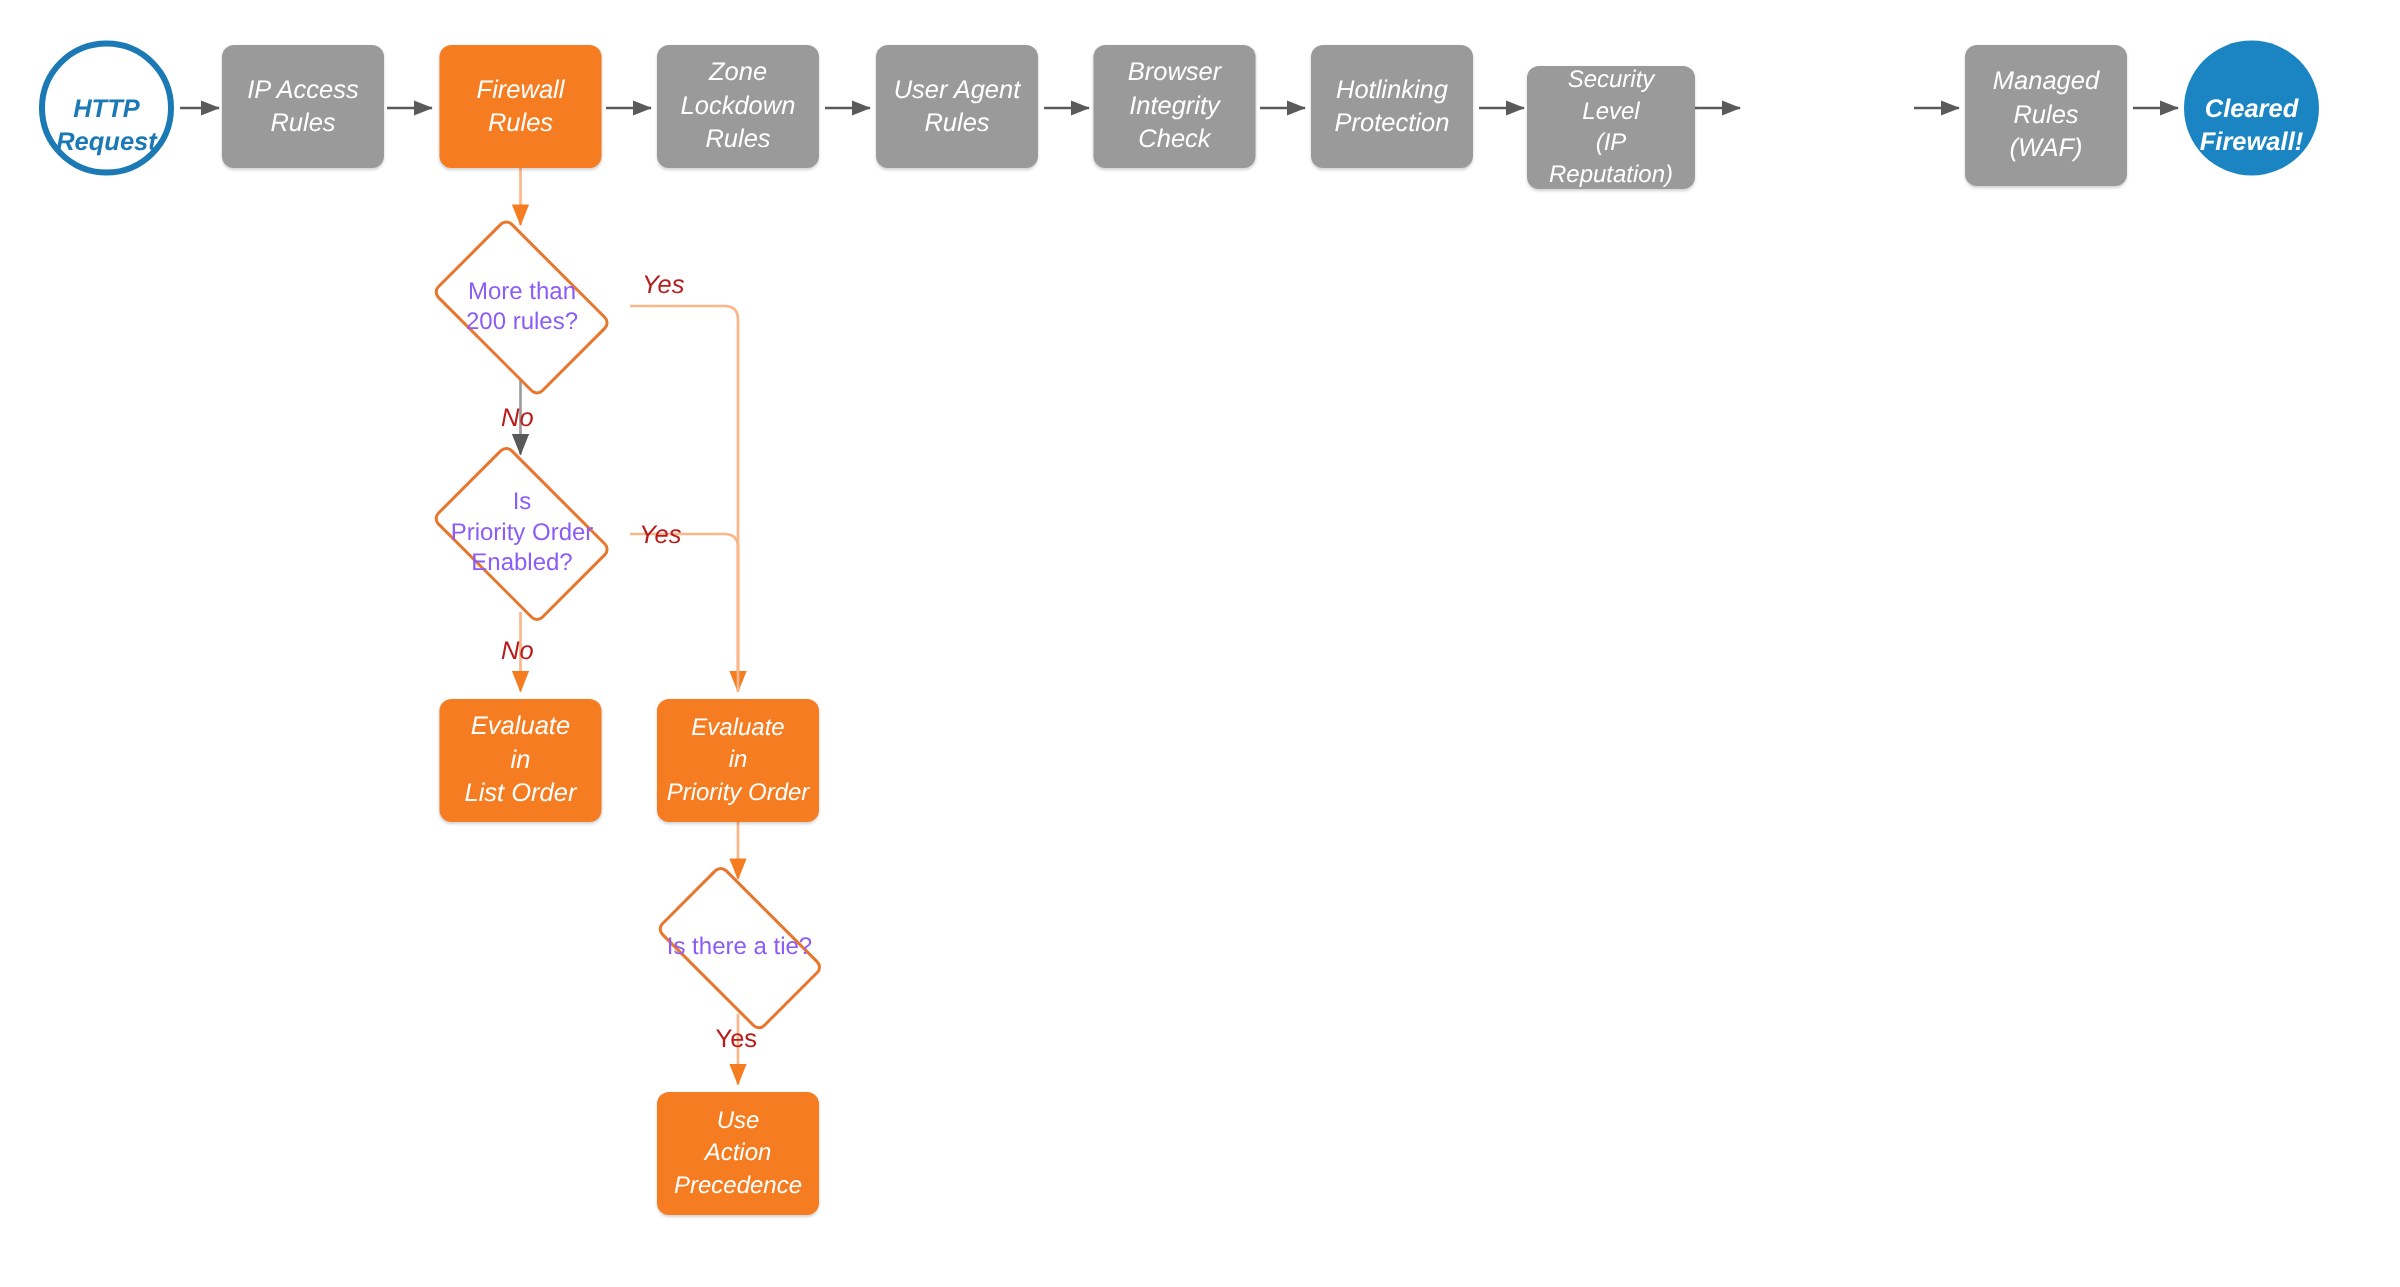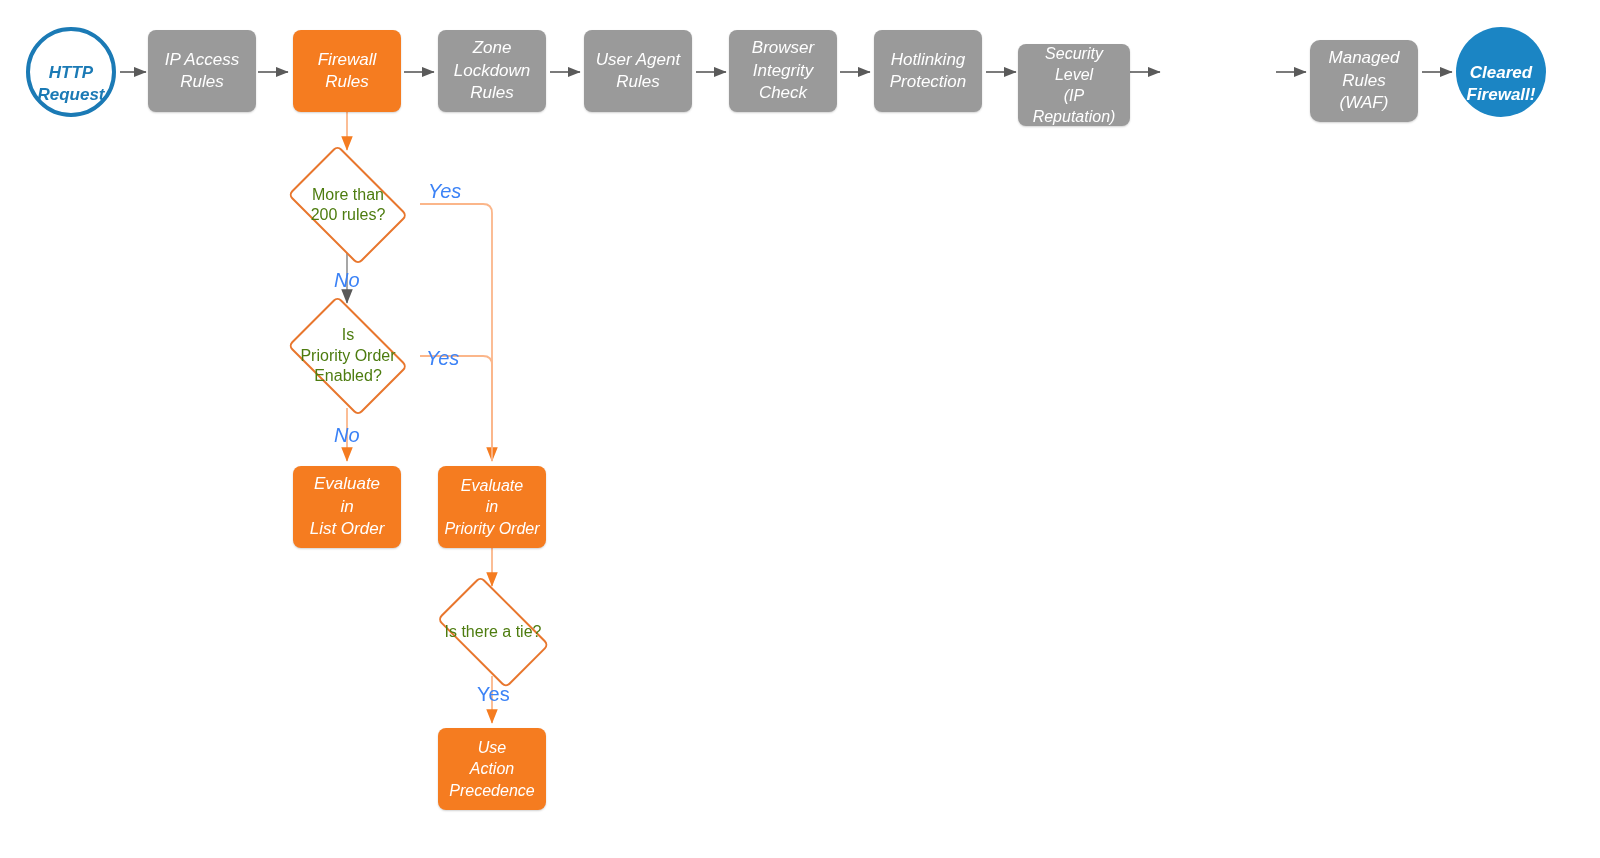--- a/index.html
+++ b/index.html
@@ -89,30 +89,30 @@
     border: 2px solid #e8762d;
     border-radius: 6px;
     background: #ffffff;
     box-sizing: border-box;
   }
   .diamond .label {
     position: relative;
     z-index: 2;
     font-size: 16px;
     line-height: 1.28;
-    color: #4d7c0f;
+    color: #8b5cf6;
     white-space: pre-line;
   }
 
   
   .edge-label {
     position: absolute;
     font-style: italic;
-    font-size: 20px;
-    color: #3b82f6;
+    font-size: 17px;
+    color: #b91c1c;
     white-space: nowrap;
   }
   .edge-label.upright { font-style: normal; }
 </style>
 </head>
 <body>
 
 <div id="canvas">
 
   <svg id="wires" viewBox="0 0 1600 858" xmlns="http://www.w3.org/2000/svg">
@@ -193,21 +193,21 @@
 Protection</span>
   </div>
 
   <div class="node box gray" style="left:1018px; top:44px; width:112px; height:82px;">
     <span class="label" style="font-size:16px;">Security
 Level
 (IP Reputation)</span>
   </div>
 
 
-  <div class="node box gray" style="left:1310px; top:40px; width:108px; height:82px;border-radius:10px;">
+  <div class="node box gray" style="left:1310px; top:30px; width:108px; height:94px;">
     <span class="label">Managed
 Rules
 (WAF)</span>
   </div>
 
   <div class="node circle end" style="left:1456px; top:27px; width:90px; height:90px;">
     <span class="label">Cleared
 Firewall!</span>
   </div>
 

